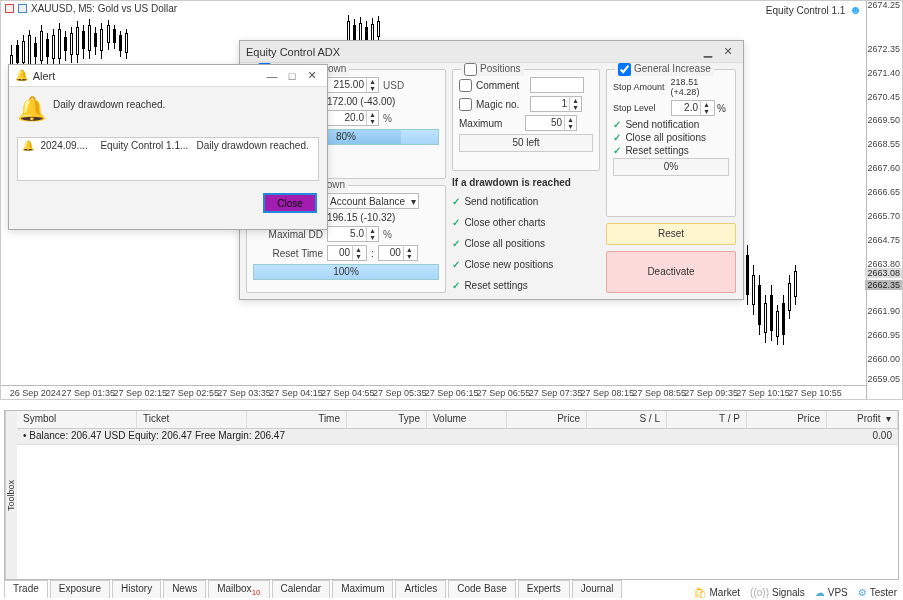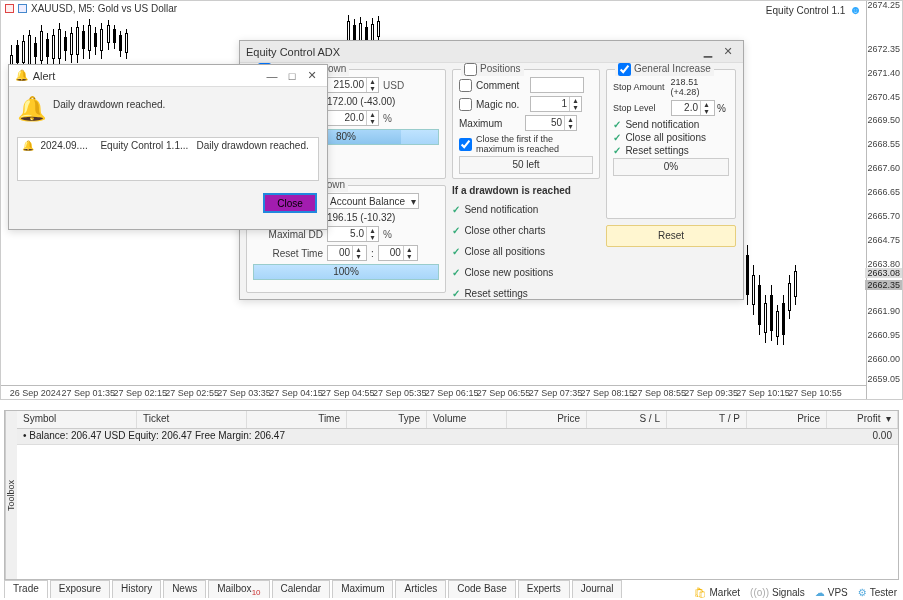--- a/index.html
+++ b/index.html
@@ -399,24 +399,20 @@
         <div class="row">
             <span style="width:62px;">Maximum</span>
             <div class="spin">
               <div class="v">50</div>
               <div class="ar">
                 <div>▴</div>
                 <div>▾</div>
               </div>
             </div>
           </div>
-        <div class="chkline">
-            <input type="checkbox" checked="" style="">
-            <span style="font-size:9px; line-height:10px;">Close the first if the maximum is reached</span>
-          </div>
         <div class="pctbox">50 left</div>
       </div>
       <div style="font-size:10px; font-weight:bold;">If a drawdown is reached</div>
       <div class="chkline">
           <span class="tick">✓</span>
           <span>Send notification</span>
         </div>
       <div class="chkline">
           <span class="tick">✓</span>
           <span>Close other charts</span>
@@ -460,20 +456,21 @@
             <span class="tick">✓</span>
             <span>Close all positions</span>
           </div>
         <div class="chkline">
             <span class="tick">✓</span>
             <span>Reset settings</span>
           </div>
         <div class="pctbox">0%</div>
       </div>
       <div class="btn reset">Reset</div>
+      <div class="btn deact">Deactivate</div>
     </div>
   </div>
 </div>
 
 <div class="win alert">
   <div class="win-title">
     <span style="color:#f5b400; margin-right:4px;">🔔</span>
     <span>Alert</span>
     <span class="spacer"></span>
     <span class="win-btn">—</span>

